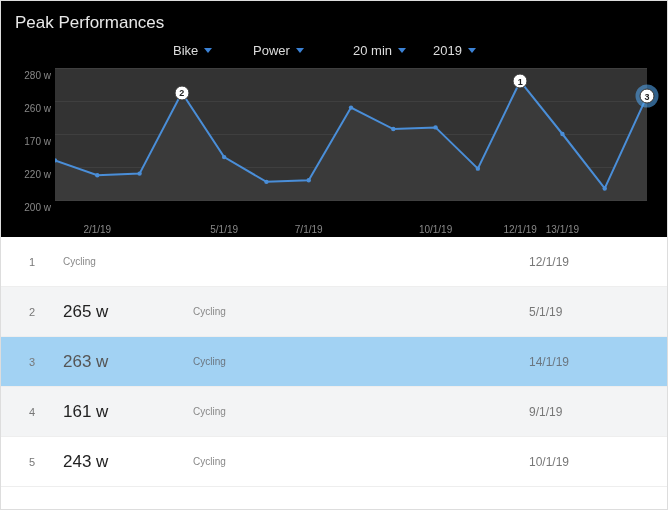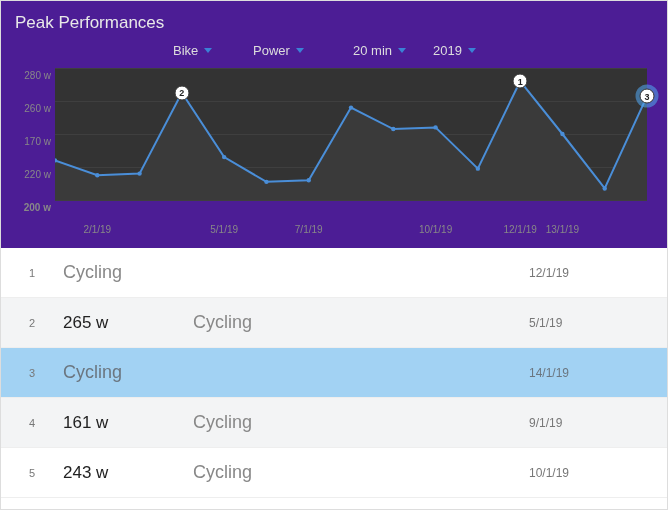--- a/index.html
+++ b/index.html
@@ -5,23 +5,23 @@
   * { box-sizing: border-box; margin: 0; padding: 0; }
   body {
     font-family: -apple-system, BlinkMacSystemFont, "Segoe UI", Arial, sans-serif;
     background: #fff;
     width: 668px;
     height: 510px;
     overflow: hidden;
     border: 1px solid #ddd;
   }
   .top {
-    background: #4c1d95;
+    background: #000000;
     color: #eee;
-    padding: 12px 14px 20px 14px;
+    padding: 12px 14px 9px 14px;
   }
   .title {
     font-size: 17px;
     font-weight: 400;
     color: #e8e8e8;
     margin-bottom: 10px;
   }
   .filters {
     display: flex;
     gap: 18px;
@@ -144,21 +144,21 @@
     font-size: 11px;
     color: #777;
   }
   .val {
     width: 130px;
     font-size: 17px;
     color: #222;
   }
   .sport {
     flex: 1;
-    font-size: 18px;
+    font-size: 10px;
     color: #888;
   }
   .date {
     width: 120px;
     font-size: 12px;
     color: #777;
   }
 </style>
 </head>
 <body>
@@ -179,21 +179,21 @@
       <span class="chev"></span>
     </div>
     <div class="filter">
       <span>2019</span>
       <span class="chev"></span>
     </div>
   </div>
   <div class="chart" id="chart">
       <div class="plot-bg"></div>
       <div class="yaxis">
-        <div class="ytick" style="top: 132px; font-weight: bold;">200 w</div>
+        <div class="ytick" style="top: 132px;">200 w</div>
         <div class="ytick" style="top: 99px;">220 w</div>
         <div class="ytick" style="top: 66px;">170 w</div>
         <div class="ytick" style="top: 33px;">260 w</div>
         <div class="ytick" style="top: 0px;">280 w</div>
       </div>
       <div class="grid" style="top: 132px;"></div>
       <div class="grid" style="top: 99px;"></div>
       <div class="grid" style="top: 66px;"></div>
       <div class="grid" style="top: 33px;"></div>
       <div class="grid" style="top: 0px;"></div>
@@ -237,20 +237,21 @@
       <div class="date">12/1/19</div>
     </div>
     <div class="row">
       <div class="rank">2</div>
       <div class="val">265 w</div>
       <div class="sport">Cycling</div>
       <div class="date">5/1/19</div>
     </div>
     <div class="row sel">
       <div class="rank">3</div>
+      <div class="val">263 w</div>
       <div class="sport">Cycling</div>
       <div class="date">14/1/19</div>
     </div>
     <div class="row">
       <div class="rank">4</div>
       <div class="val">161 w</div>
       <div class="sport">Cycling</div>
       <div class="date">9/1/19</div>
     </div>
     <div class="row">

